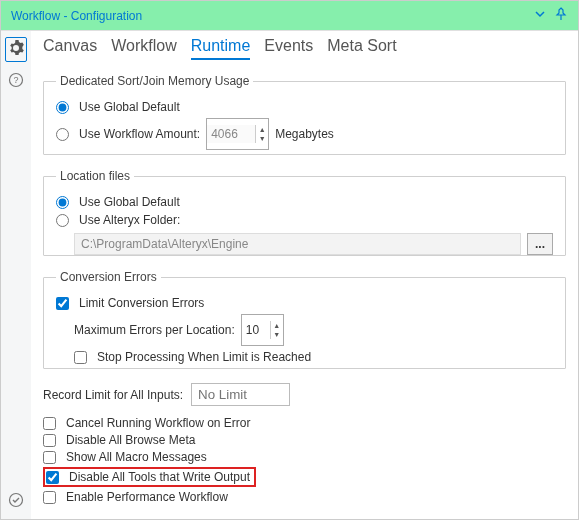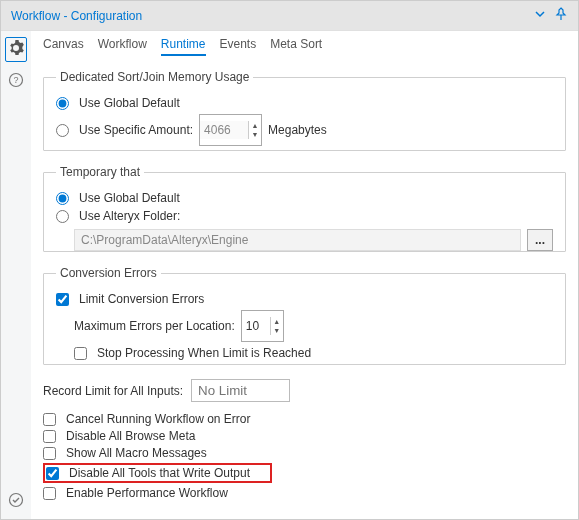--- a/index.html
+++ b/index.html
@@ -1,48 +1,48 @@
 <!DOCTYPE html>
 <html><head>
 <meta charset="utf-8">
 <style>
   * { box-sizing: border-box; margin: 0; padding: 0; }
   body { font-family: "Segoe UI", Tahoma, sans-serif; font-size: 12px; color: #333; background: #fff; width: 579px; height: 520px; border: 1px solid #ccc; overflow: hidden; }
-  .titlebar { background: #e5e5e5; padding: 6px 10px; display: flex; align-items: center; justify-content: space-between; border-bottom: 1px solid #e0e0e0; }
+  .titlebar { background: #86efac; padding: 6px 10px; display: flex; align-items: center; justify-content: space-between; border-bottom: 1px solid #e0e0e0; }
   .titlebar .title { color: #0078d4; font-size: 12px; }
   .titlebar .actions { display: flex; gap: 8px; align-items: center; }
   .titlebar .actions svg { fill: #0078d4; }
   .main { display: flex; height: calc(520px - 30px); }
   .sidebar { width: 30px; background: #f5f6f7; display: flex; flex-direction: column; align-items: center; padding-top: 6px; gap: 10px; position: relative; }
   .sidebar .gear { border: 1px solid #0078d4; padding: 2px; border-radius: 2px; }
   .sidebar svg { fill: #555; }
   .sidebar .bottom-check { position: absolute; bottom: 10px; }
   .content { flex: 1; padding: 6px 12px 10px 12px; overflow: hidden; }
   .tabs { display: flex; gap: 14px; padding-bottom: 4px; margin-bottom: 10px; }
-  .tab { color: #555; padding-bottom: 3px; cursor: pointer; font-size: 12px; }
+  .tab { color: #555; padding-bottom: 3px; cursor: pointer; font-size: 16px; }
   .tab.active { color: #0078d4; border-bottom: 2px solid #0078d4; }
   fieldset { border: 1px solid #cfcfcf; border-radius: 1px; padding: 8px 12px 0 12px; margin-bottom: 14px; }
   legend { color: #444; font-size: 12px; padding: 0 4px; }
   .row { display: flex; align-items: center; gap: 6px; margin: 4px 0; }
   label { color: #333; }
   input[type=radio], input[type=checkbox] { margin: 0 4px 0 0; accent-color: #0078d4; }
   .numberbox { display: inline-flex; align-items: center; border: 1px solid #aaa; background: #fff; height: 32px; }
   .numberbox input { border: none; width: 48px; padding: 2px 4px; font-size: 12px; color: #888; }
   .numberbox.small input { width: 28px; color: #333; }
   .numberbox .spin { display: flex; flex-direction: column; border-left: 1px solid #ccc; }
   .numberbox .spin span { width: 12px; height: 9px; font-size: 7px; line-height: 9px; text-align: center; color: #555; cursor: pointer; }
   .textbox { border: 1px solid #bbb; background: #fff; padding: 3px 6px; color: #888; }
   .textbox.disabled { background: #f3f3f3; border-color: #ddd; }
   .indent { margin-left: 18px; }
   .folder-row { display: flex; align-items: center; gap: 6px; margin-top: 6px; }
   .folder-row .textbox { flex: 1; }
   .browse-btn { width: 26px; height: 22px; border: 1px solid #aaa; background: #f2f2f2; display: flex; align-items: center; justify-content: center; font-weight: bold; cursor: pointer; }
   .standalone-row { display: flex; align-items: center; gap: 8px; margin: 8px 0 10px 0; }
   .checklist .row { margin: 3px 0; }
-  .highlight { border: 2px solid #d22; padding: 1px 20px 1px 1px; display: inline-flex; align-items: center; }
+  .highlight { border: 2px solid #d22; padding: 1px 4px 1px 1px; display: inline-flex; align-items: center; }
   .highlight .row { margin: 0; }
 </style>
 </head>
 <body>
 
 <div class="titlebar">
   <span class="title">Workflow - Configuration</span>
   <div class="actions">
     <span>
       <svg width="12" height="12" viewBox="0 0 12 12">
@@ -88,34 +88,34 @@
     </div>
 
     <fieldset>
       <legend>Dedicated Sort/Join Memory Usage</legend>
       <div class="row">
         <input type="radio" name="mem" checked="" style="">
         <label>Use Global Default</label>
       </div>
       <div class="row">
         <input type="radio" name="mem" style="">
-        <label>Use Specific Amount:</label>
+        <label>Use Workflow Amount:</label>
         <span class="numberbox">
           <input type="text" disabled="" value="4066" style="">
           <span class="spin">
               <span>▲</span>
               <span>▼</span>
             </span>
         </span>
         <label>Megabytes</label>
       </div>
     </fieldset>
 
     <fieldset>
-      <legend>Temporary that</legend>
+      <legend>Location files</legend>
       <div class="row">
         <input type="radio" name="temp" checked="" style="">
         <label>Use Global Default</label>
       </div>
       <div class="row">
         <input type="radio" name="temp" style="">
         <label>Use Alteryx Folder:</label>
       </div>
       <div class="folder-row indent">
         <div class="textbox disabled" style="flex:1">C:\ProgramData\Alteryx\Engine</div>

